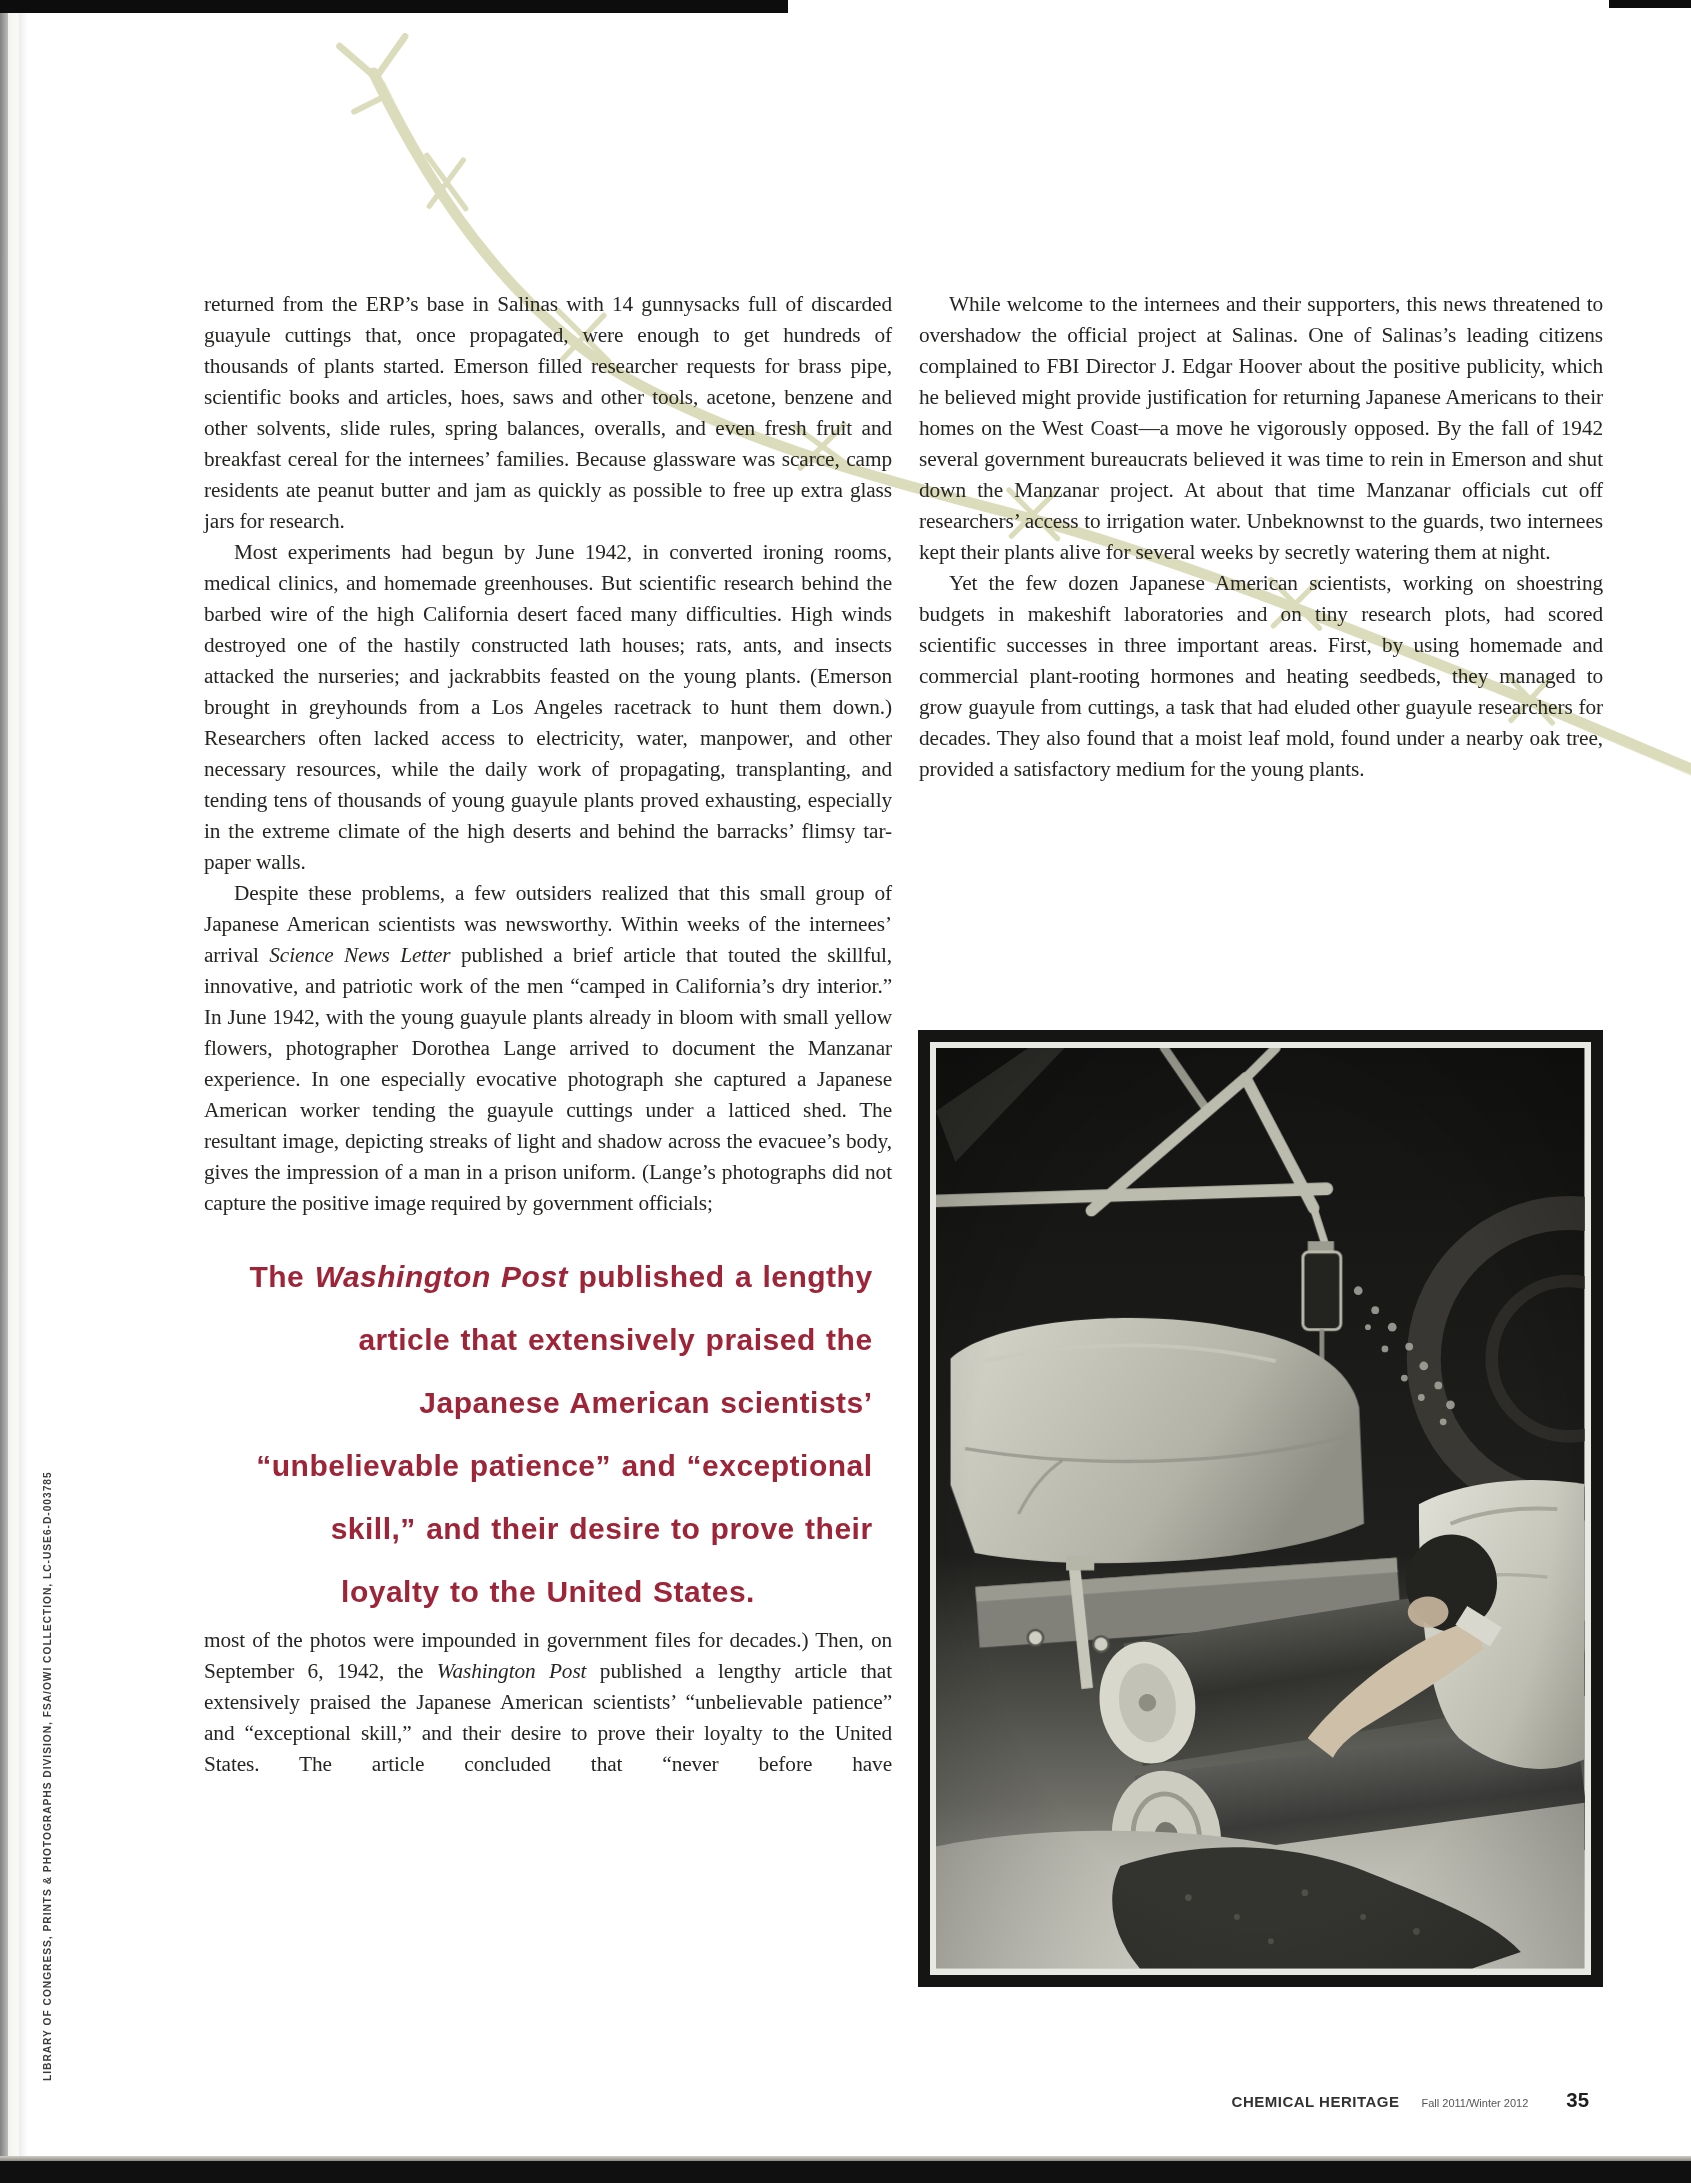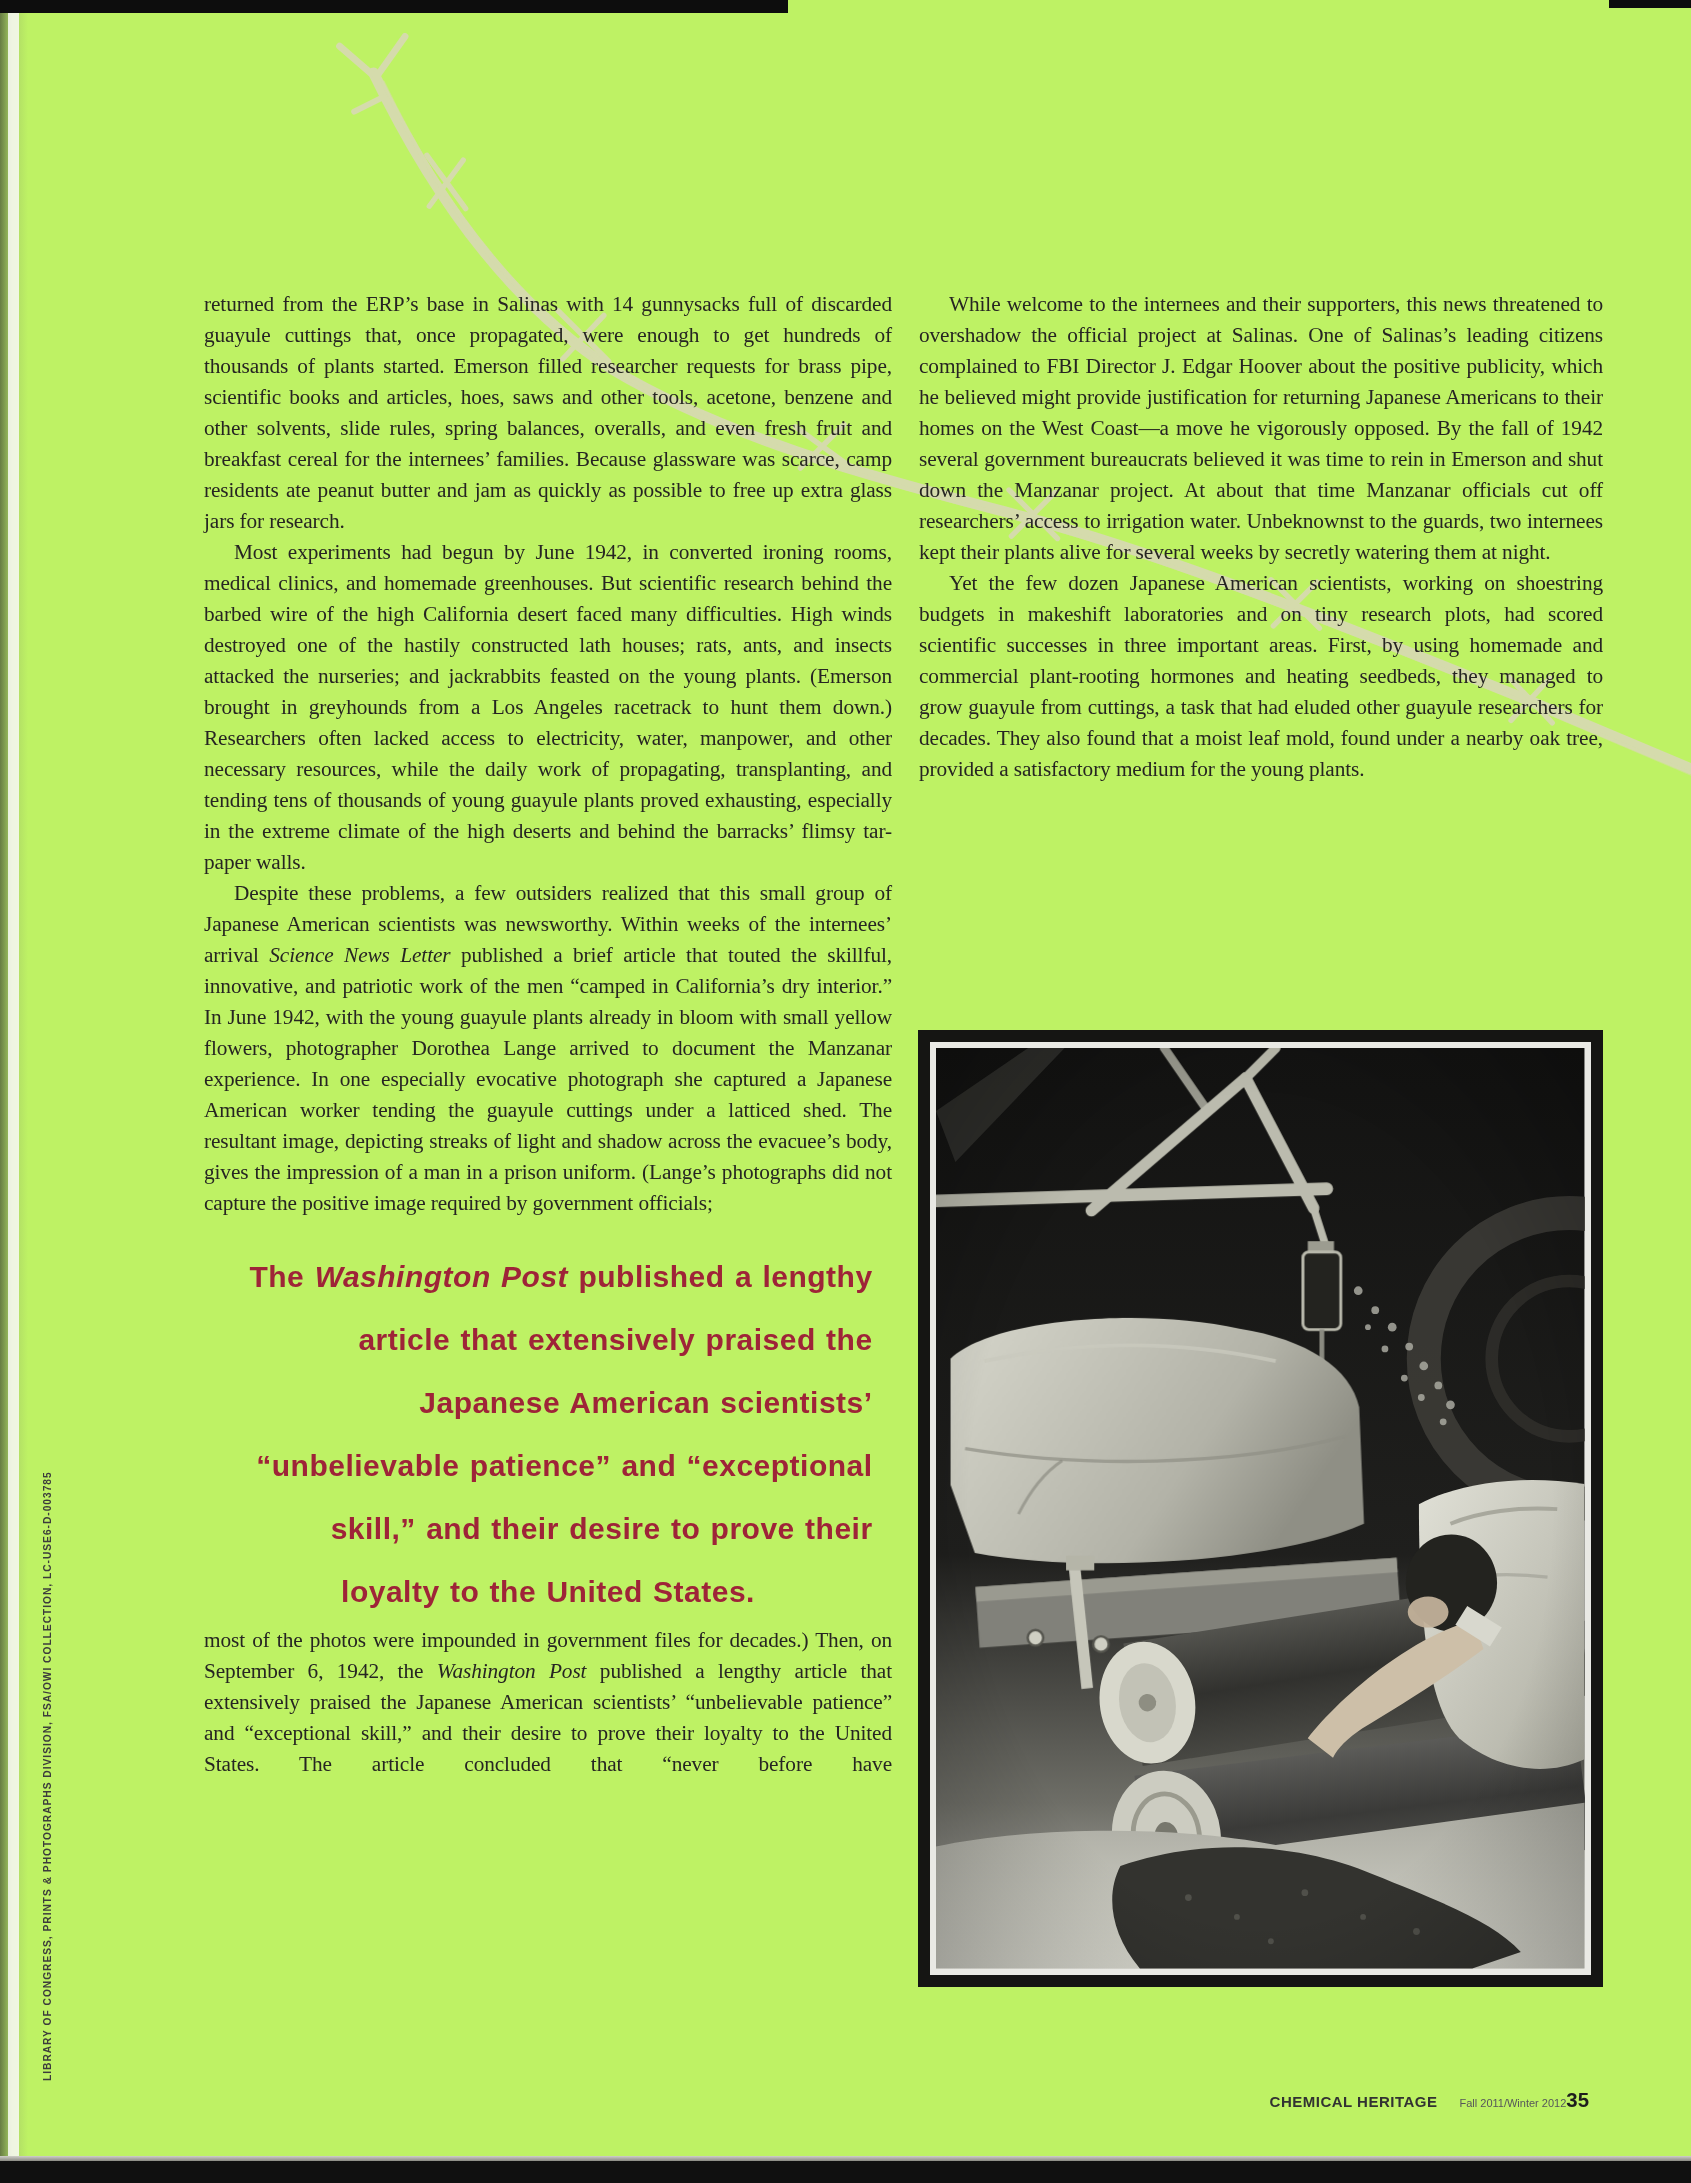--- a/index.html
+++ b/index.html
@@ -1,18 +1,18 @@
 <!DOCTYPE html>
 <html lang="en" style="font-size:7.8px"><head>
 <meta charset="utf-8">
 <style>
   html,body{margin:0;padding:0;background:#0b0b0b;}
   .page{
     position:relative;width:1691px;height:2183px;
-    background:#bef264;overflow:hidden;
+    background:#ffffff;overflow:hidden;
     font-family:"Liberation Serif", serif;
   }
   
   .top-scan-band{position:absolute;left:0;top:0;width:788px;height:12.6px;background:#0d0d0d;}
   .top-scan-corner{position:absolute;left:1609px;top:0;width:82px;height:7.8px;background:#0d0d0d;}
   .bottom-scan-band{position:absolute;left:0;top:2161px;width:1691px;height:22px;background:#101010;}
   .bottom-page-edge{position:absolute;left:0;top:2156px;width:1691px;height:4.9px;background:linear-gradient(#cfcfc8,#8a8a83);}
   .gutter-shadow{position:absolute;left:0;top:0;width:28px;height:2183px;
     background:linear-gradient(to right,rgba(45,45,45,.6),rgba(110,110,110,.22) 45%,rgba(0,0,0,0));}
   .gutter-highlight{position:absolute;left:7.8px;top:9.7px;width:11.6px;height:2149px;background:rgba(250,250,247,.85);}
@@ -54,21 +54,21 @@
     font-size:10.2px;letter-spacing:1px;color:#3c3c3c;white-space:nowrap;
   }
   
   .footer{
     position:absolute;right:102px;top:2089px;z-index:3;
     display:flex;align-items:baseline;
     font-family:"Liberation Sans", sans-serif;
   }
   .footer .journal{font-weight:bold;font-size:15px;color:#323232;letter-spacing:0.5px;}
   .footer .issue{font-size:11px;color:#56565a;margin-left:22px;}
-  .footer .pageno{font-weight:bold;font-size:20.4px;color:#1d1d1d;}
+  .footer .pageno{font-weight:bold;font-size:20.4px;color:#1d1d1d;margin-left:38px;}
 </style>
 </head>
 <body>
 
 <div class="page">
 
   <div class="gutter-shadow"></div>
   <div class="gutter-highlight"></div>
   <div class="top-scan-band"></div>
   <div class="top-scan-corner"></div>

